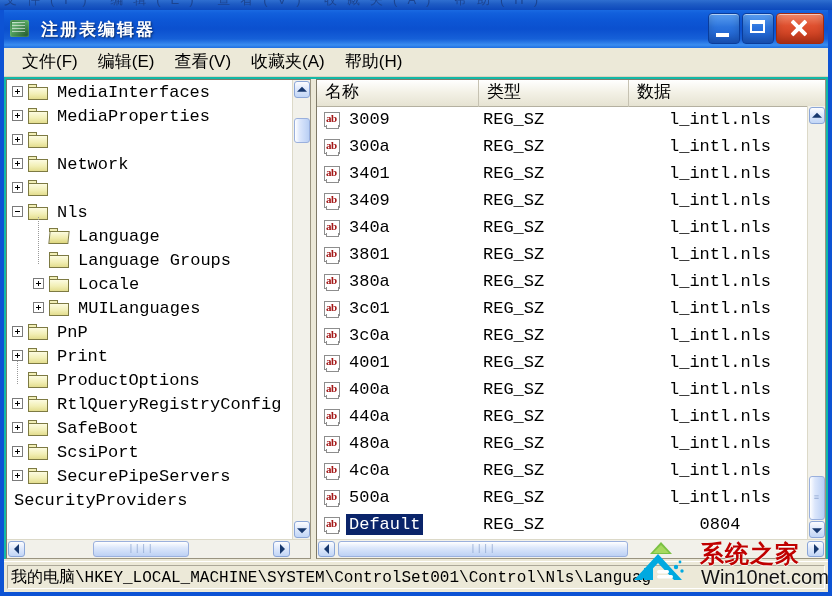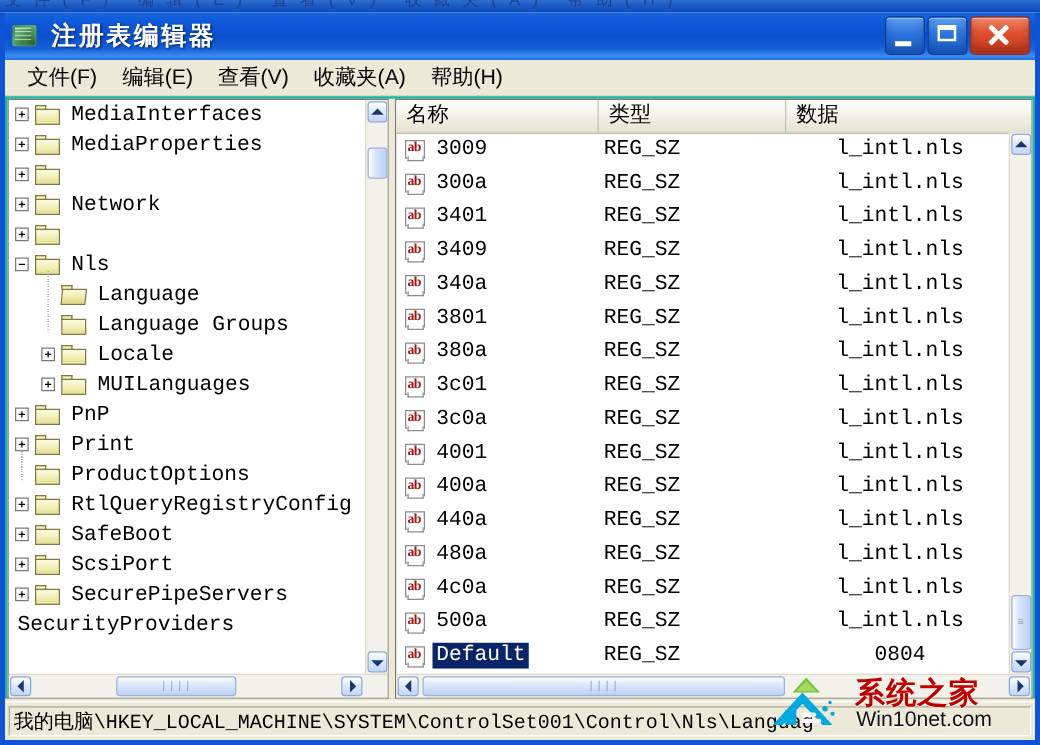--- a/index.html
+++ b/index.html
@@ -75,21 +75,21 @@
     content: "";
     position: absolute;
     left: 2px; top: 2px;
     width: 13px; height: 11px;
     background:
       repeating-linear-gradient(to bottom, rgba(255,255,255,.55) 0 1px, transparent 1px 3px),
       linear-gradient(135deg,#7fc98c,#2b6b38);
   }
   .title-text {
     color: #ffffff;
-    font-size: 20px;
+    font-size: 17px;
     font-weight: bold;
     margin-left: 9px;
     letter-spacing: 2px;
     text-shadow: 1px 1px 2px rgba(0,0,0,.55);
     line-height: 1;
     white-space: nowrap;
   }
   .title-buttons {
     position: absolute;
     right: 4px; top: 3px;
@@ -432,21 +432,21 @@
     font-family: "Liberation Mono", monospace;
     font-size: 16px;
     color: #000;
     white-space: nowrap;
     padding-left: 3px;
   }
 
   
   .watermark {
     position: absolute;
-    right: 20px; bottom: 6px;
+    right: 4px; bottom: 6px;
     width: 200px; height: 54px;
     z-index: 40;
     pointer-events: none;
   }
   .wm-logo {
     position: absolute;
     left: 0; top: 4px;
     width: 66px; height: 48px;
   }
   .wm-cn {
@@ -457,21 +457,21 @@
     font-weight: bold;
     color: #c00000;
     letter-spacing: 1px;
     white-space: nowrap;
     text-shadow: 0 1px 0 rgba(255,255,255,.8);
   }
   .wm-en {
     position: absolute;
     left: 73px; top: 30px;
     font-family: "Liberation Sans", sans-serif;
-    font-size: 17px;
+    font-size: 20px;
     color: #111;
     white-space: nowrap;
     text-shadow: 0 1px 0 rgba(255,255,255,.8);
   }
 </style>
 </head>
 <body>
 
 <div id="app">
 

